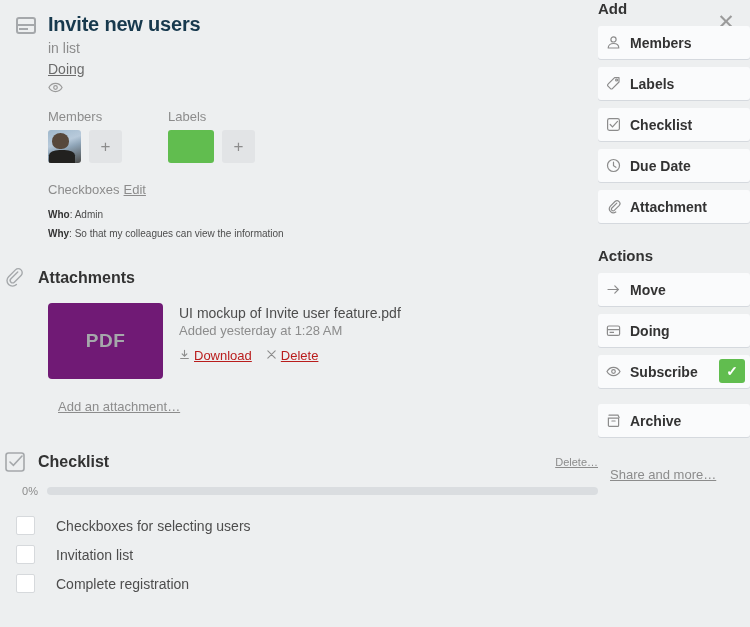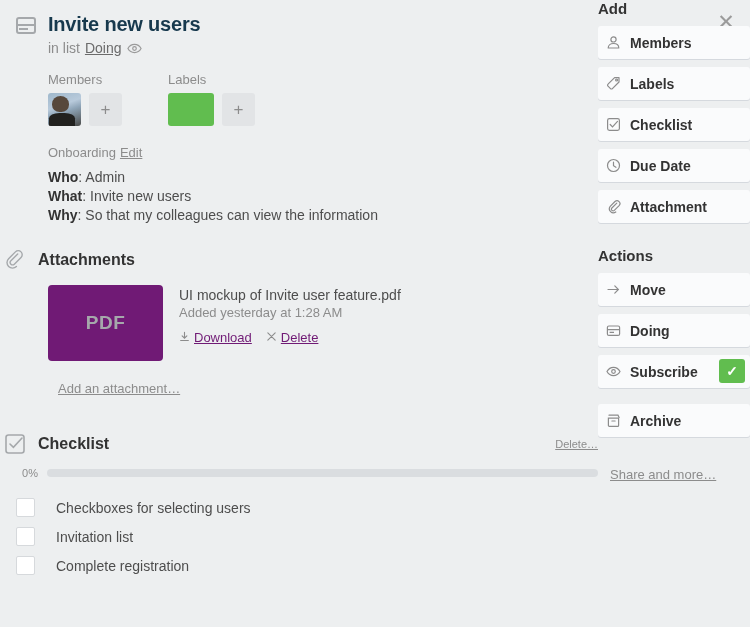--- a/index.html
+++ b/index.html
@@ -35,21 +35,21 @@
     height: 2px; background: #a5a8ab;
   }
   .card-icon::after {
     content: ""; position: absolute; left: 1px; top: 9px;
     width: 9px; height: 2px; background: #a5a8ab;
   }
   .card-title {
     font-size: 20px; font-weight: bold; color: #17394d;
     letter-spacing: -0.2px; line-height: 24px;
   }
-  .subtitle { font-size: 14px; color: #8c8c8c; margin-top: 4px; display: flex; align-items: center; gap: 5px; }
+  .subtitle { font-size: 14px; color: #8c8c8c; margin-top: 4px; display: flex; gap: 5px; flex-direction: column; }
   .subtitle .list-link { text-decoration: underline; color: #6b6b6b; cursor: pointer; }
   .eye-ic { display: inline-block; width: 15px; height: 11px; position: relative; }
   .eye-ic svg { display: block; }
 
   
   .mini-row { display: flex; gap: 46px; padding: 16px 0 0 48px; }
   .mini-col .mini-head {
     font-size: 13px; color: #8c8c8c; margin-bottom: 6px; font-weight: normal;
   }
   .chips { display: flex; gap: 8px; }
@@ -69,42 +69,42 @@
   .plus-chip {
     background: #e2e4e6; color: #8c8c8c; font-size: 17px;
     display: flex; align-items: center; justify-content: center; cursor: pointer;
   }
   .label-chip { width: 46px; background: #61bd4f; cursor: pointer; }
 
   
   .desc { padding: 19px 0 0 48px; }
   .desc-head { font-size: 13px; color: #8c8c8c; }
   .desc-head .edit { text-decoration: underline; color: #8c8c8c; margin-left: 4px; cursor: pointer; }
-  .desc-body { margin-top: 8px; font-size: 14px; line-height: 19px; color: #4d4d4d; }
+  .desc-body { margin-top: 8px; font-size: 10px; line-height: 19px; color: #4d4d4d; }
   .desc-body b { color: #333; }
 
   
   .section-head {
     display: flex; align-items: center; gap: 12px;
     padding-left: 4px; position: relative;
   }
   .section-head h3 { font-size: 16px; font-weight: bold; color: #333; }
   .sec-ic { width: 22px; height: 22px; flex: none; color: #a5a8ab; }
 
   .attach-wrap { padding-top: 24px; }
   .attach-row { display: flex; gap: 16px; padding: 14px 0 0 48px; }
   .pdf-thumb {
     width: 115px; height: 76px; background: #701a75; border-radius: 4px;
     display: flex; align-items: center; justify-content: center;
     font-size: 19px; font-weight: bold; color: #a5a8ab; letter-spacing: .5px;
   }
   .attach-info { padding-top: 2px; }
   .attach-name { font-size: 14px; color: #4d4d4d; }
   .attach-date { font-size: 13px; color: #8c8c8c; margin-top: 2px; }
-  .attach-links { display: flex; gap: 14px; margin-top: 10px; font-size: 13px; color: #701a75; }
+  .attach-links { display: flex; gap: 14px; margin-top: 10px; font-size: 13px; color: #b91c1c; }
   .attach-links span.lk { text-decoration: underline; cursor: pointer; }
   .attach-links .grp { display: flex; align-items: center; gap: 4px; }
   .add-attach {
     margin: 20px 0 0 58px; font-size: 13px; color: #8c8c8c;
     text-decoration: underline; display: inline-block; cursor: pointer;
   }
 
   
   .cl-wrap { padding-top: 36px; position: relative; }
   .cl-head-row { display: flex; align-items: center; }
@@ -186,28 +186,25 @@
         <div class="mini-head">Labels</div>
         <div class="chips">
           <div class="chip label-chip"></div>
           <div class="chip plus-chip">+</div>
         </div>
       </div>
     </div>
 
     <div class="desc">
       <div class="desc-head">
-        <span>Onboarding</span><span class="edit">Edit</span>
+        <span>Checkboxes</span><span class="edit">Edit</span>
       </div>
       <div class="desc-body">
         <div>
           <b>Who</b><span>: </span><span>Admin</span>
-        </div>
-        <div>
-          <b>What</b><span>: </span><span>Invite new users</span>
         </div>
         <div>
           <b>Why</b><span>: </span><span>So that my colleagues can view the information</span>
         </div>
       </div>
     </div>
 
     <div class="attach-wrap">
       <div class="section-head">
         <span class="sec-ic">

